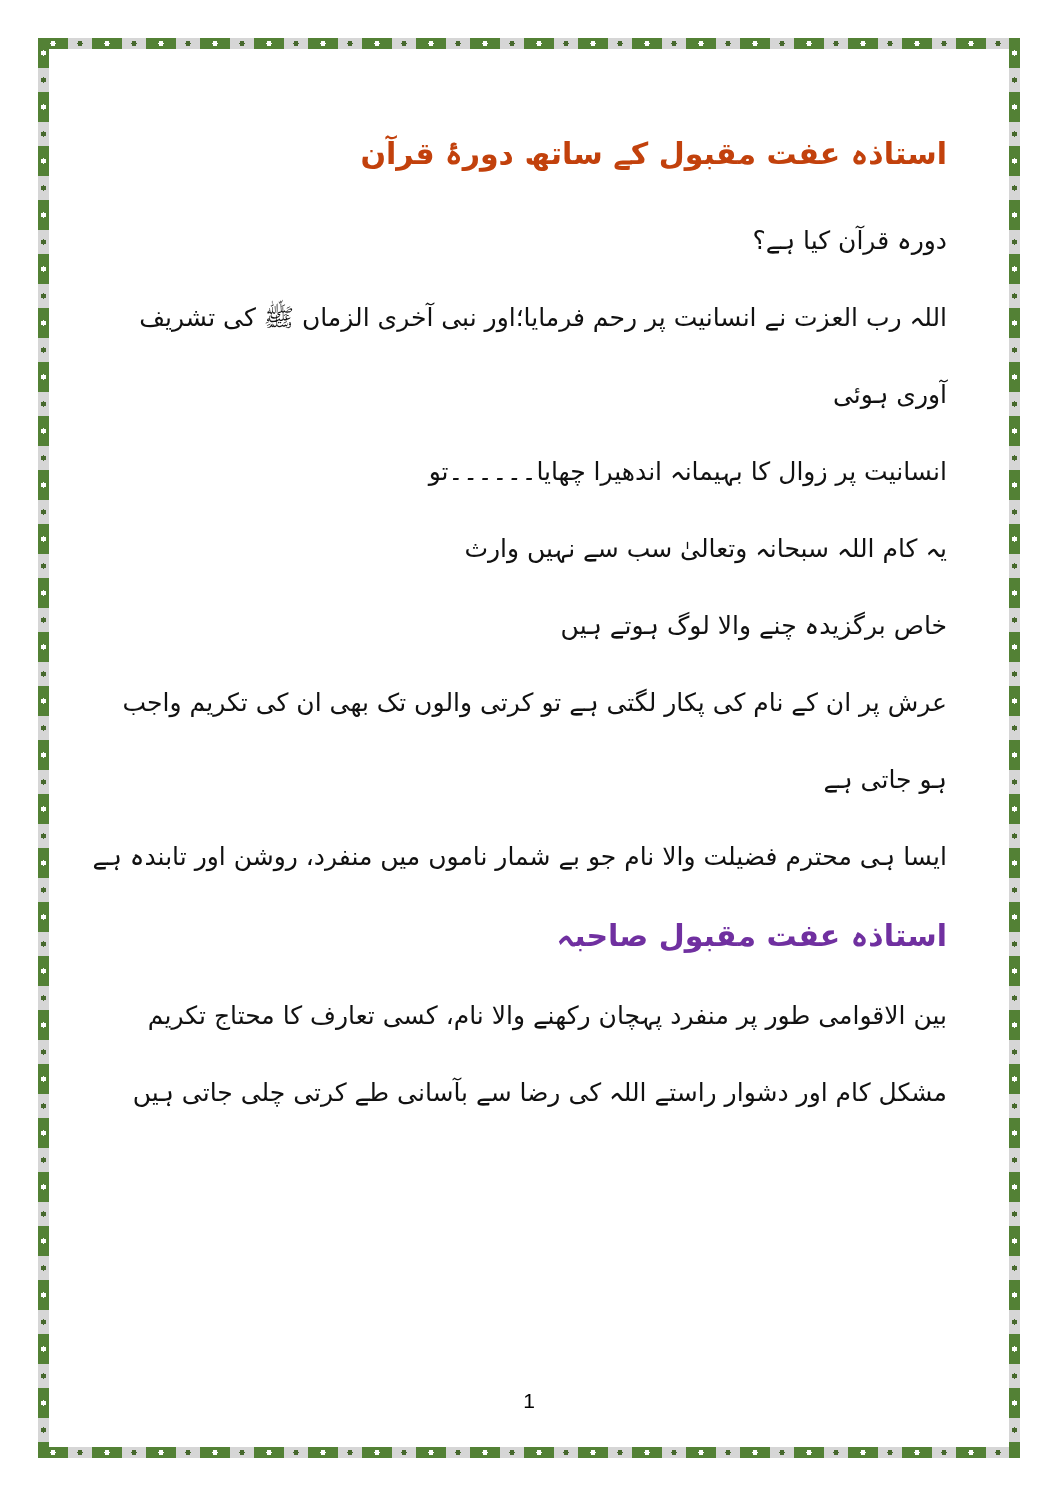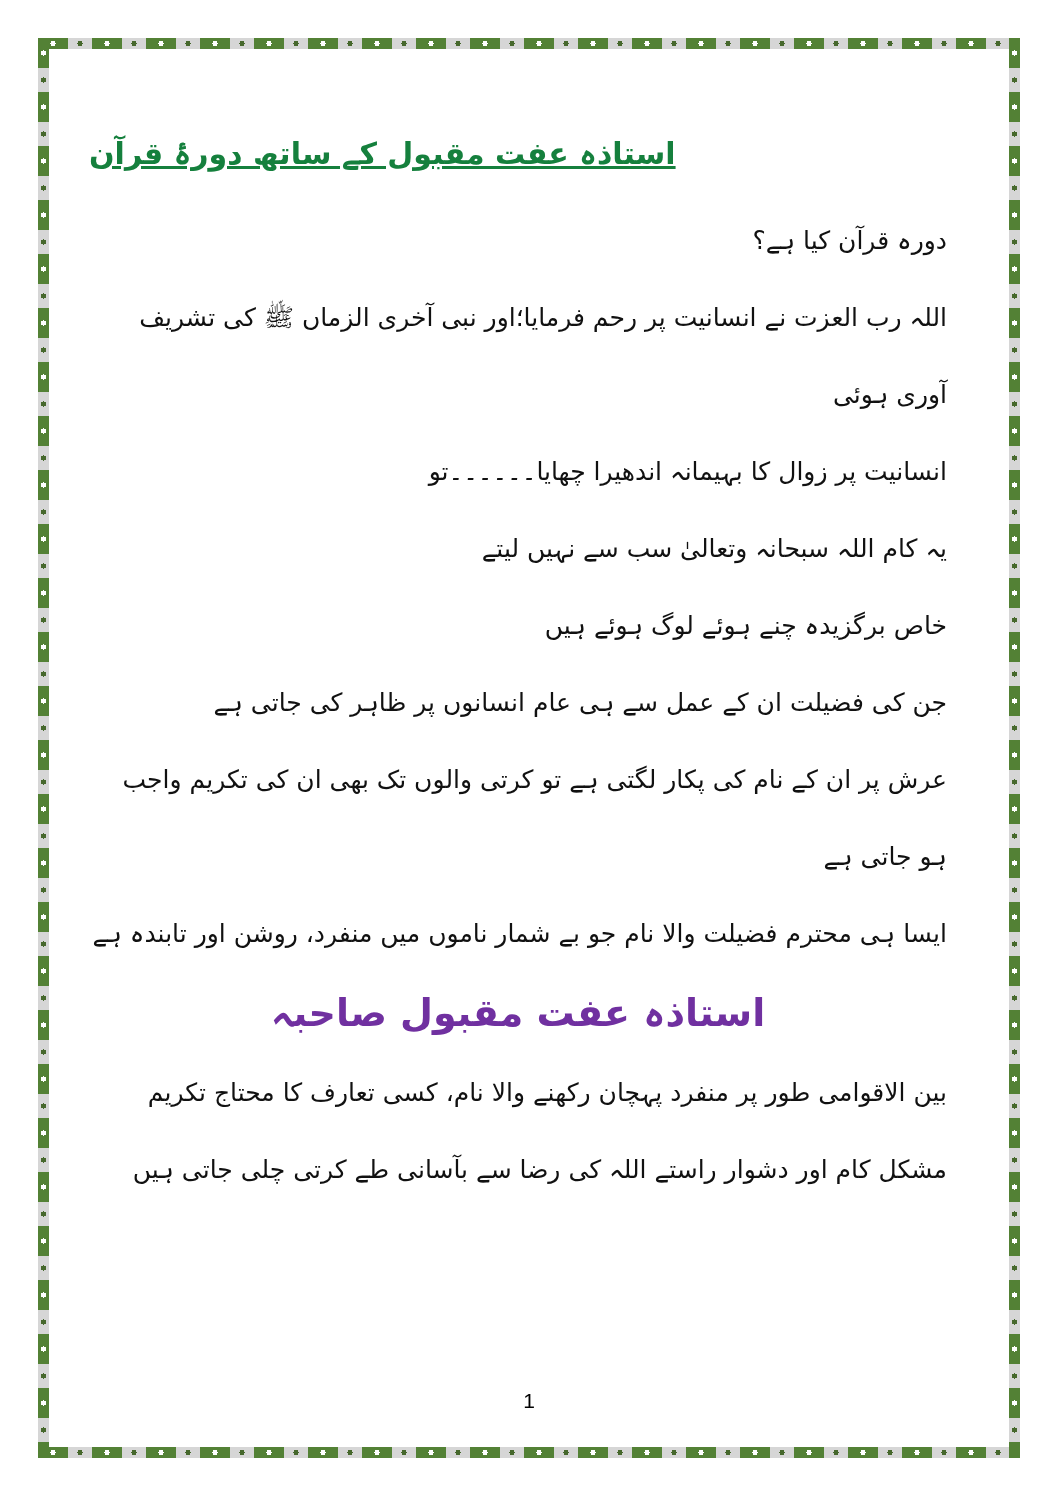--- a/index.html
+++ b/index.html
@@ -49,38 +49,36 @@
 
   
   .content {
     position: absolute;
     top: 49px; left: 49px; right: 49px; bottom: 50px;
     padding: 66px 62px 0 40px;
     direction: rtl;
     box-sizing: border-box;
   }
   .doc-title {
-    text-align: left;
-    color: #15803d;
+    text-align: right;
+    color: #c2410c;
     font-size: 30px;
     font-weight: bold;
     line-height: 77px;
     margin: 0 0 10px 0;
-    text-decoration: underline;
   }
   .para {
     color: #111111;
     font-size: 25px;
     line-height: 77px;
     margin: 0;
   }
   .doc-subtitle {
-    text-align: center;
     color: #7030a0;
-    font-size: 38px;
+    font-size: 30px;
     font-weight: bold;
     line-height: 82px;
     margin: 0;
   }
   .page-number {
     position: absolute;
     bottom: 84px; left: 0; right: 0;
     text-align: center;
     color: #000000;
     font-size: 21px;
@@ -99,23 +97,22 @@
 <div class="bcorner tr"></div>
 <div class="bcorner bl"></div>
 <div class="bcorner br"></div>
 
 <div class="content">
   <h1 class="doc-title">استاذہ عفت مقبول کے ساتھ دورۂ قرآن</h1>
 
   <p class="para">دورہ قرآن کیا ہے؟</p>
   <p class="para">اللہ رب العزت نے انسانیت پر رحم فرمایا؛اور نبی آخری الزماں ﷺ کی تشریف آوری ہوئی</p>
   <p class="para">انسانیت پر زوال کا بہیمانہ اندھیرا چھایا۔۔۔۔۔۔تو</p>
-  <p class="para">یہ کام اللہ سبحانہ وتعالیٰ سب سے نہیں لیتے</p>
-  <p class="para">خاص برگزیدہ چنے ہوئے لوگ ہوئے ہیں</p>
-  <p class="para">جن کی فضیلت ان کے عمل سے ہی عام انسانوں پر ظاہر کی جاتی ہے</p>
+  <p class="para">یہ کام اللہ سبحانہ وتعالیٰ سب سے نہیں وارث</p>
+  <p class="para">خاص برگزیدہ چنے والا لوگ ہوتے ہیں</p>
   <p class="para">عرش پر ان کے نام کی پکار لگتی ہے تو کرتی والوں تک بھی ان کی تکریم واجب ہو جاتی ہے</p>
   <p class="para">ایسا ہی محترم فضیلت والا نام جو بے شمار ناموں میں منفرد، روشن اور تابندہ ہے</p>
 
   <h2 class="doc-subtitle">استاذہ عفت مقبول صاحبہ</h2>
 
   <p class="para">بین الاقوامی طور پر منفرد پہچان رکھنے والا نام، کسی تعارف کا محتاج تکریم</p>
   <p class="para">مشکل کام اور دشوار راستے اللہ کی رضا سے بآسانی طے کرتی چلی جاتی ہیں</p>
 </div>
 
 <div class="page-number">1</div>

